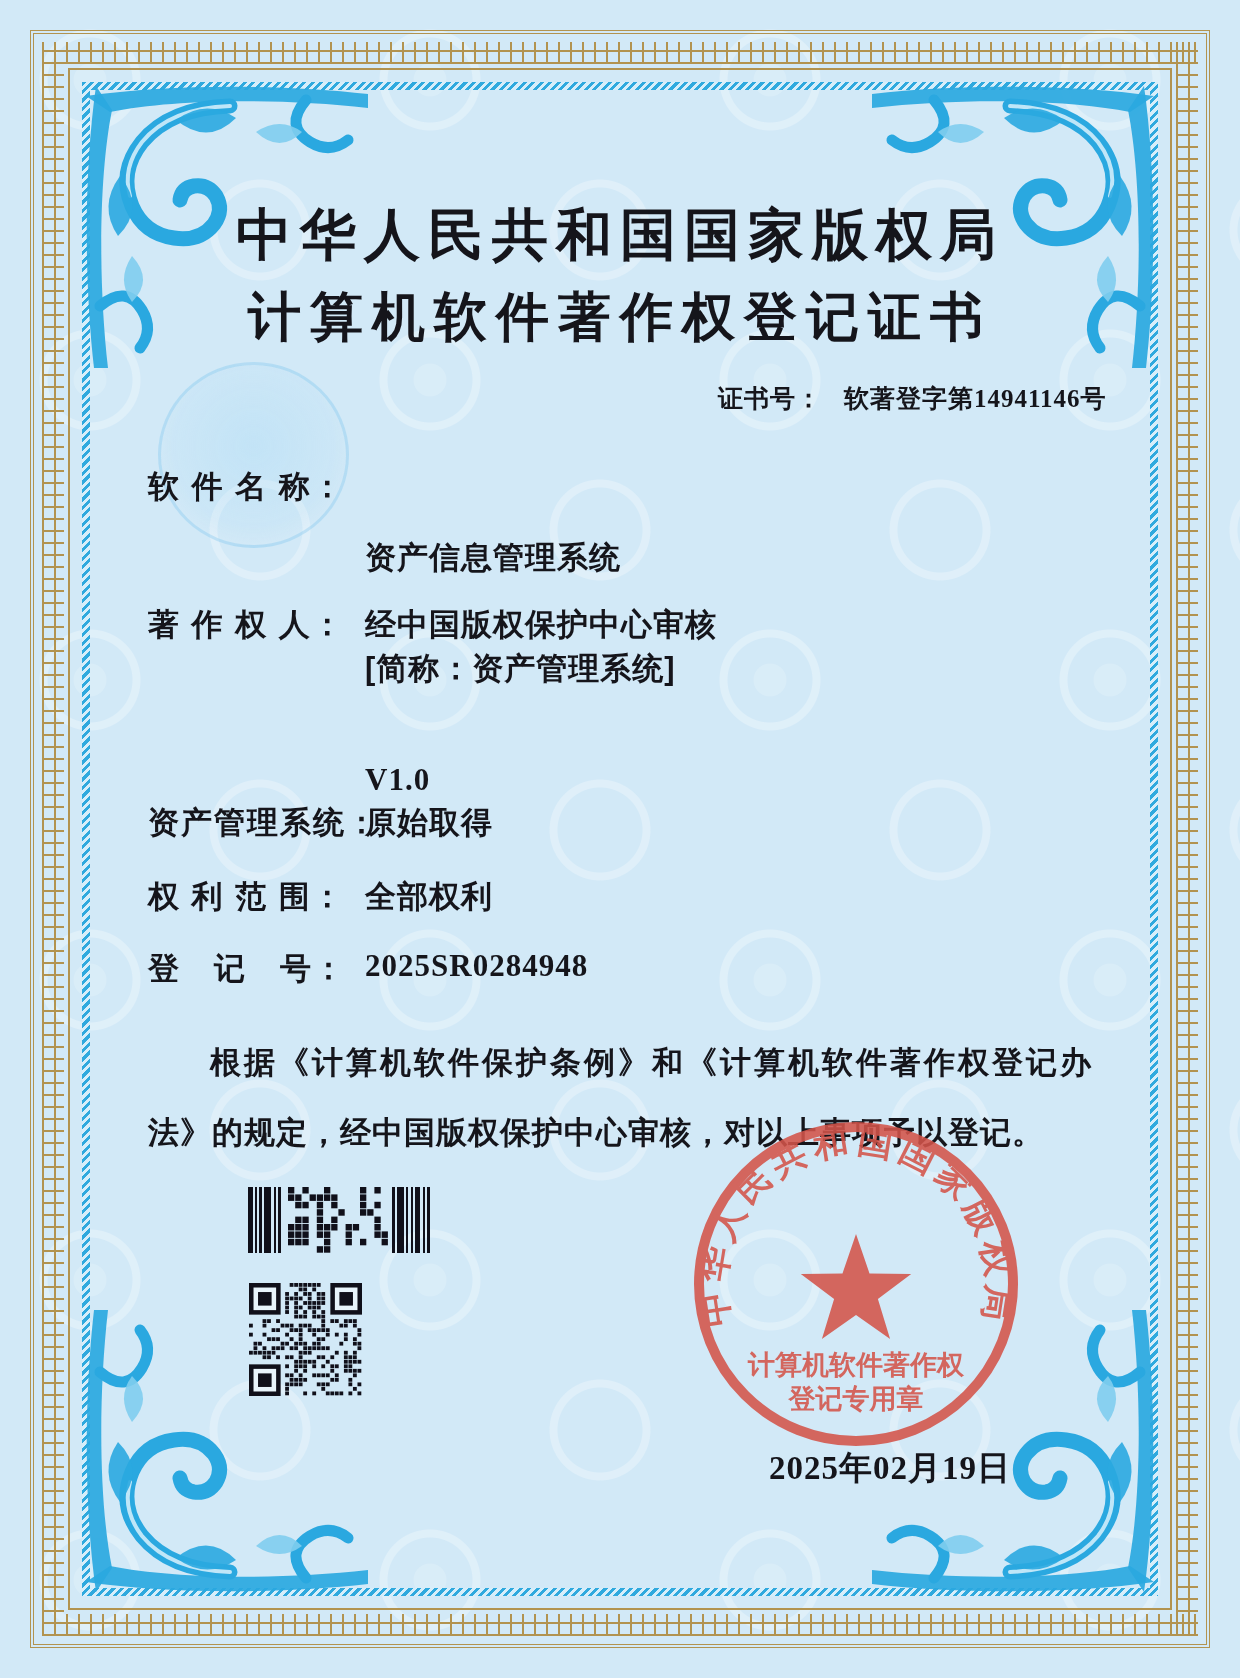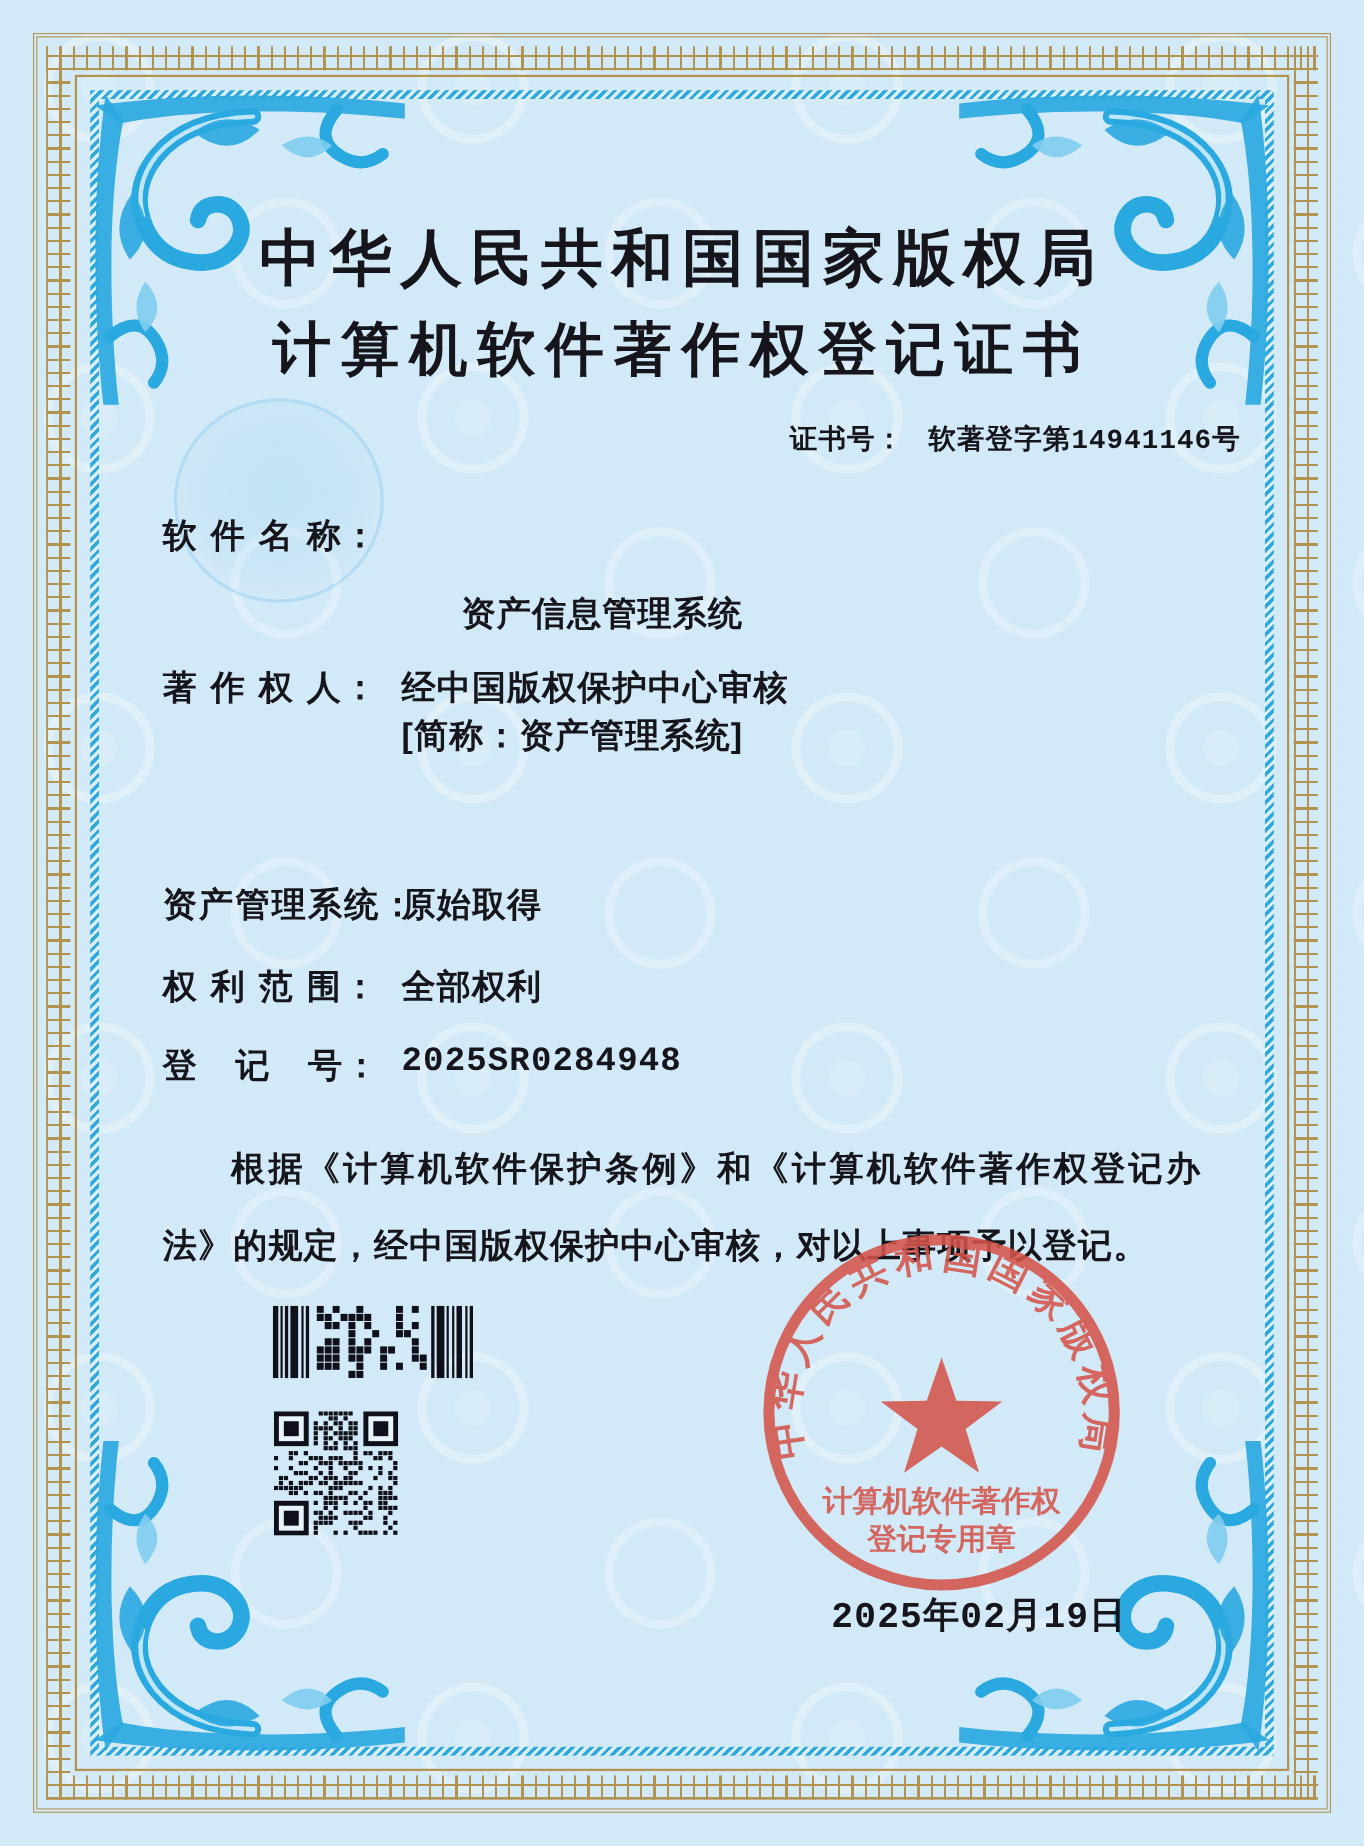--- a/index.html
+++ b/index.html
@@ -48,22 +48,22 @@
   .corner.br{right:80px;bottom:80px;transform:scale(-1,-1);}
   
   .title{position:absolute;left:0;width:100%;text-align:center;font-weight:bold;color:#15151b;}
   .title1{top:198px;font-size:56px;letter-spacing:8px;}
   .title2{top:282px;font-size:53px;letter-spacing:9px;font-family:Liberation Mono, monospace;}
   .certno{position:absolute;left:718px;top:382px;font-size:25px;font-weight:bold;letter-spacing:1px;}
   .certno .val{margin-left:22px;}
   .frow{position:absolute;font-weight:bold;font-size:31px;}
   .flabel{position:absolute;left:148px;letter-spacing:2px;white-space:pre;}
   .fvalue{position:absolute;left:365px;letter-spacing:1px;white-space:pre;}
-  .fvalue.multi div{line-height:39px;text-align:right;}
-  .mono{font-family:Liberation Mono, monospace;}
+  .fvalue.multi div{line-height:39px;}
+  .mono{font-family:Liberation Serif, serif;}
   .statement{
     position:absolute;left:148px;top:1028px;width:944px;
     font-size:31px;font-weight:bold;line-height:70px;
     text-indent:2em;text-align:justify;letter-spacing:1px;
   }
   .barcode{position:absolute;left:248px;top:1187px;width:184px;height:66px;}
   .qrcode{position:absolute;left:249px;top:1283px;width:113px;height:113px;}
   .seal{position:absolute;left:684px;top:1112px;width:345px;height:345px;pointer-events:none;}
   .seal text{font-family:"Liberation Sans",sans-serif;}
   .datefield{position:absolute;left:740px;top:1446px;width:300px;text-align:center;
@@ -120,20 +120,21 @@
 
   <div class="certno">
     <span>证书号：</span><span class="val mono">软著登字第14941146号</span>
   </div>
 
   <div class="frow" style="top:466px">
     <span class="flabel">软 件 名 称：</span>
     <span class="fvalue multi">
       <div style="position:relative">资产信息管理系统</div>
       <div style="position:relative">[简称：资产管理系统]</div>
+      <div style="position:relative" class="mono">V1.0</div>
     </span>
   </div>
 
   <div class="frow" style="top:604px">
     <span class="flabel">著 作 权 人：</span>
     <span class="fvalue">经中国版权保护中心审核</span>
   </div>
 
   <div class="frow" style="top:802px">
     <span class="flabel">资产管理系统：</span>

